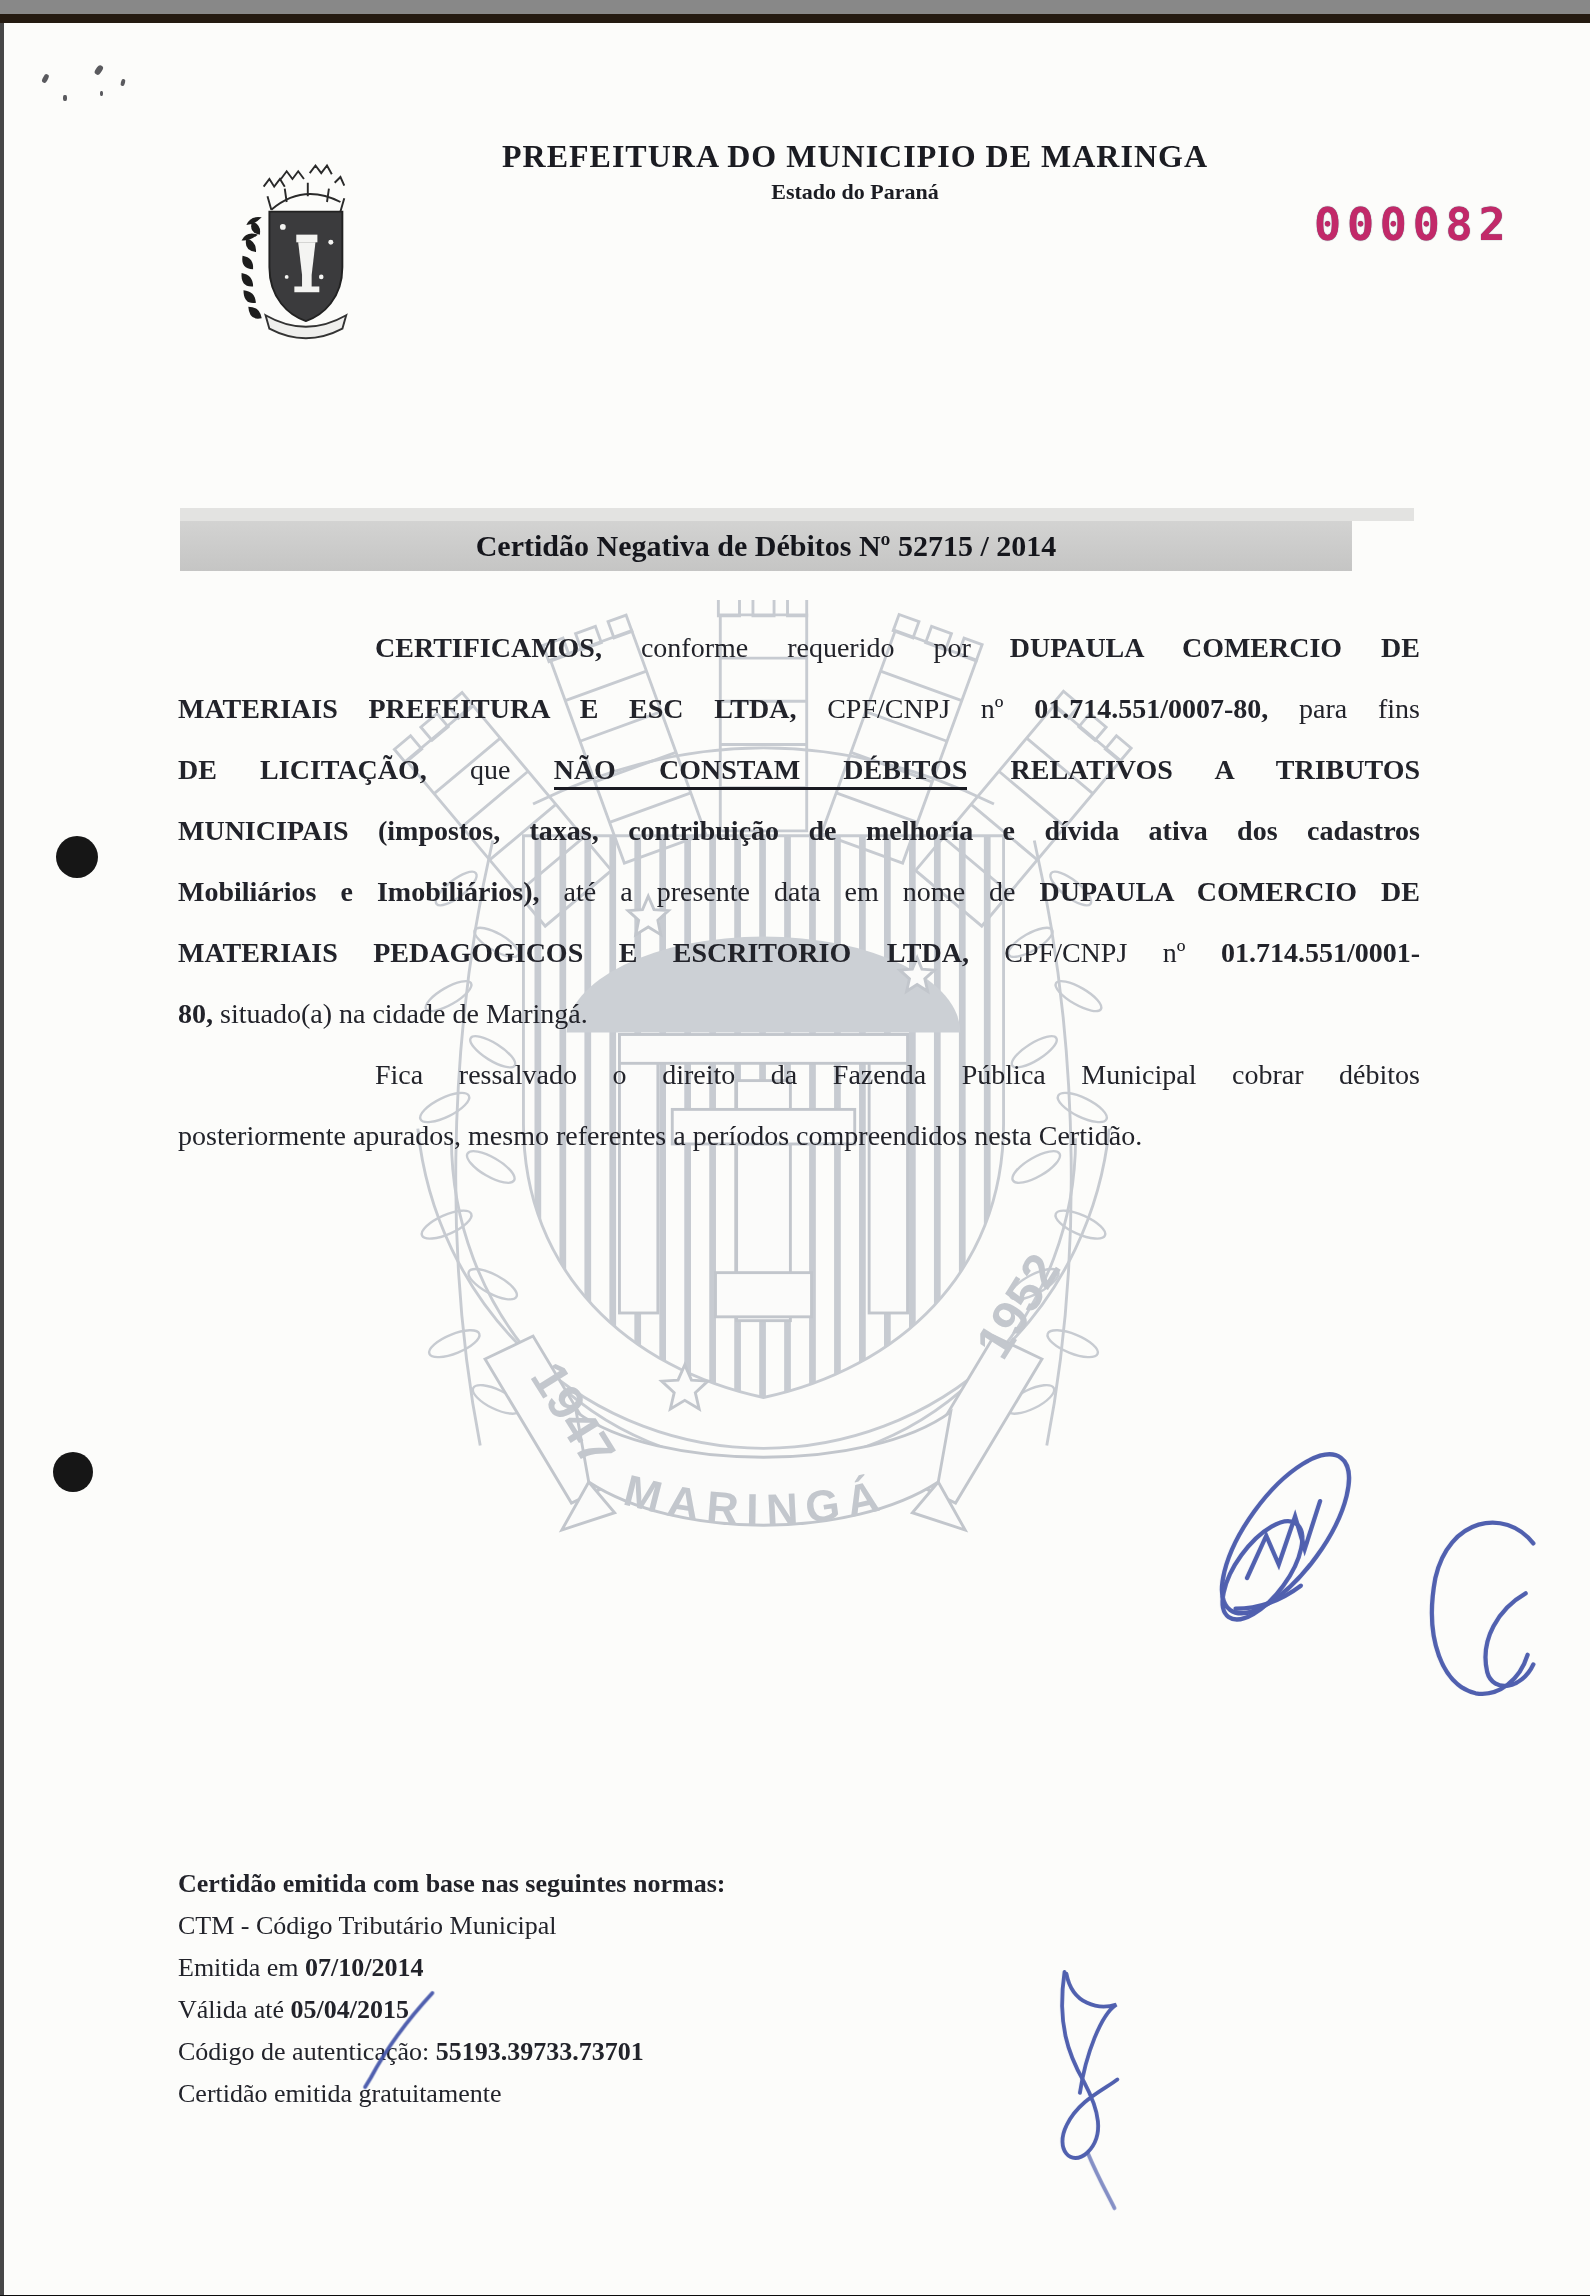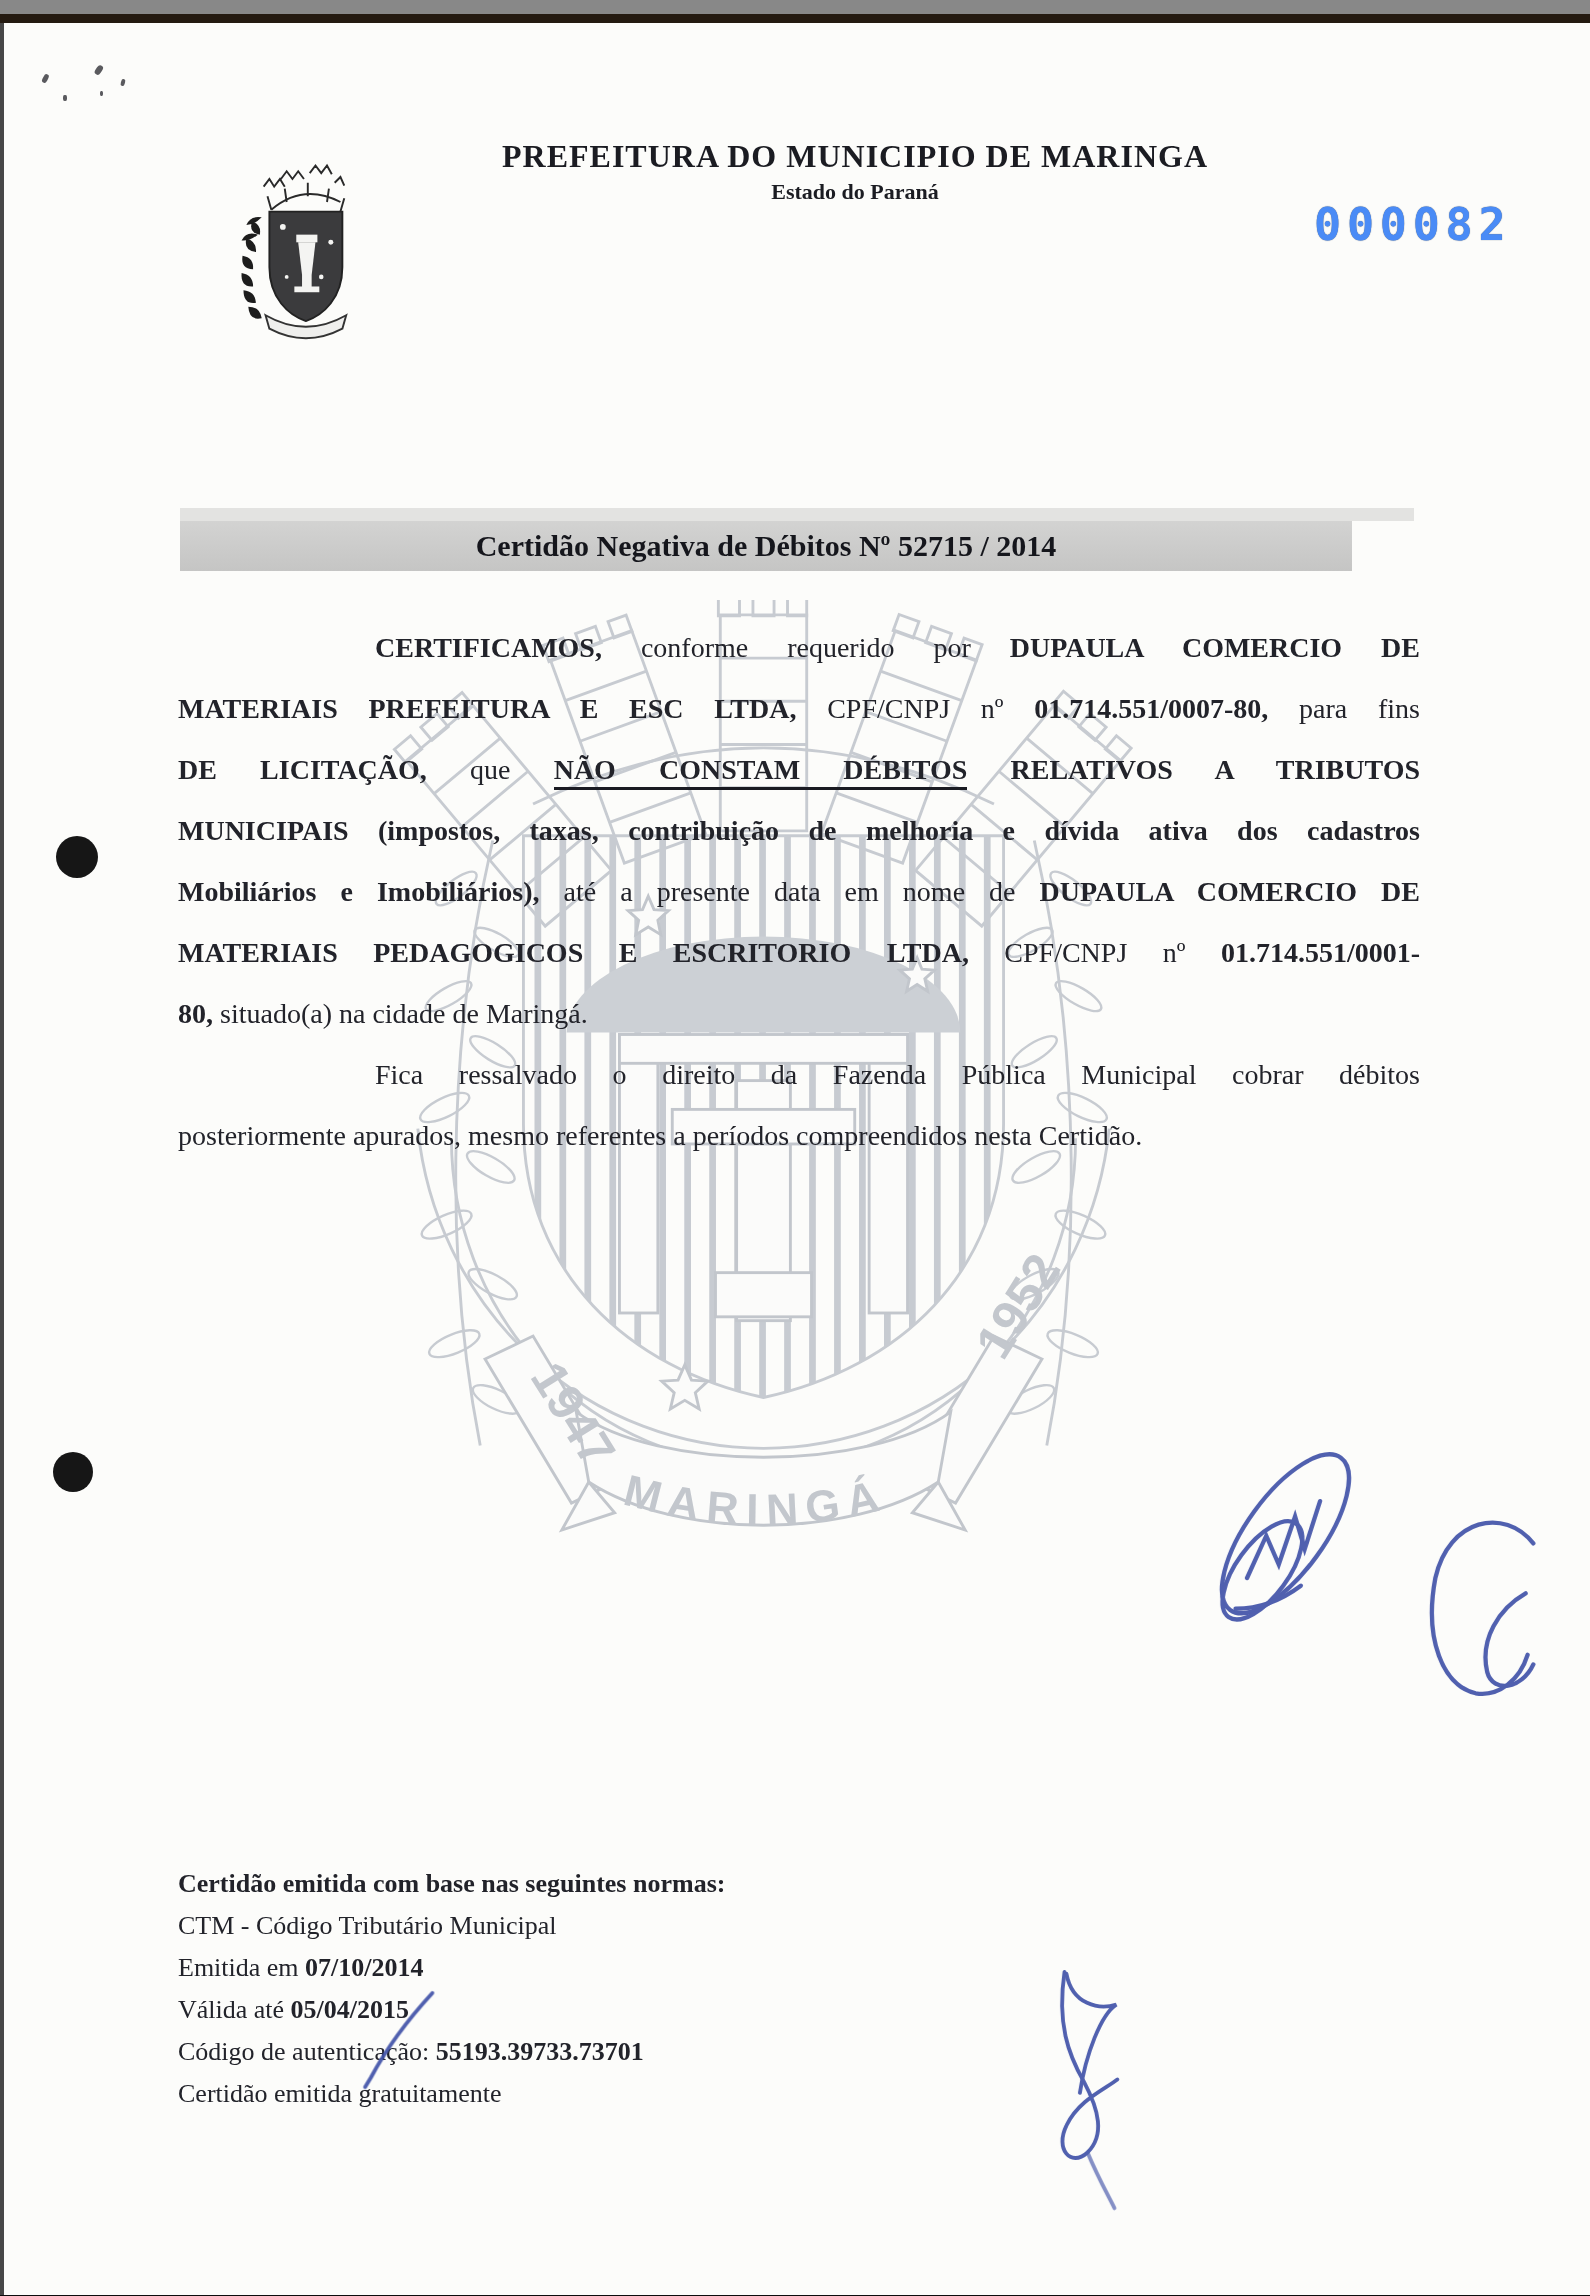--- a/index.html
+++ b/index.html
@@ -17,21 +17,21 @@
   .sp5{left:100px;top:77px;width:2.9px;height:4.8px;}
   .hole{position:absolute;border-radius:50%;background:#161616;}
   .h1{left:56px;top:822px;width:42px;height:42px;}
   .h2{left:53px;top:1438px;width:40px;height:40px;}
   
   .header{position:absolute;left:192px;top:123px;width:1326px;text-align:center;}
   .org{font-size:32px;font-weight:bold;line-height:38px;letter-spacing:1px;color:#1b1c22;}
   .state{font-size:22px;font-weight:bold;line-height:33px;color:#1b1c22;}
   .logo{position:absolute;left:227px;top:140px;}
   .stamp{position:absolute;left:1314px;top:184px;font-family:"DejaVu Sans Mono", monospace;
-         font-weight:bold;font-size:45px;letter-spacing:5.8px;color:#3b82f6;opacity:.92;
+         font-weight:bold;font-size:45px;letter-spacing:5.8px;color:#be185d;opacity:.92;
          text-shadow:0 0 1px #37465c;}
   
   .titlebar-strip{position:absolute;left:180px;top:494px;width:1234px;height:13.4px;background:#e3e3e1;}
   .titlebar{position:absolute;left:180px;top:507px;width:1172px;height:50px;line-height:50px;
             background:linear-gradient(#d3d3d2,#c5c5c4);text-align:center;}
   .titlebar span{font-size:30px;font-weight:bold;color:#15161c;}
   
   .watermark{position:absolute;left:389px;top:586px;}
   
   .bodytext{position:absolute;left:178px;top:603px;width:1242px;}

